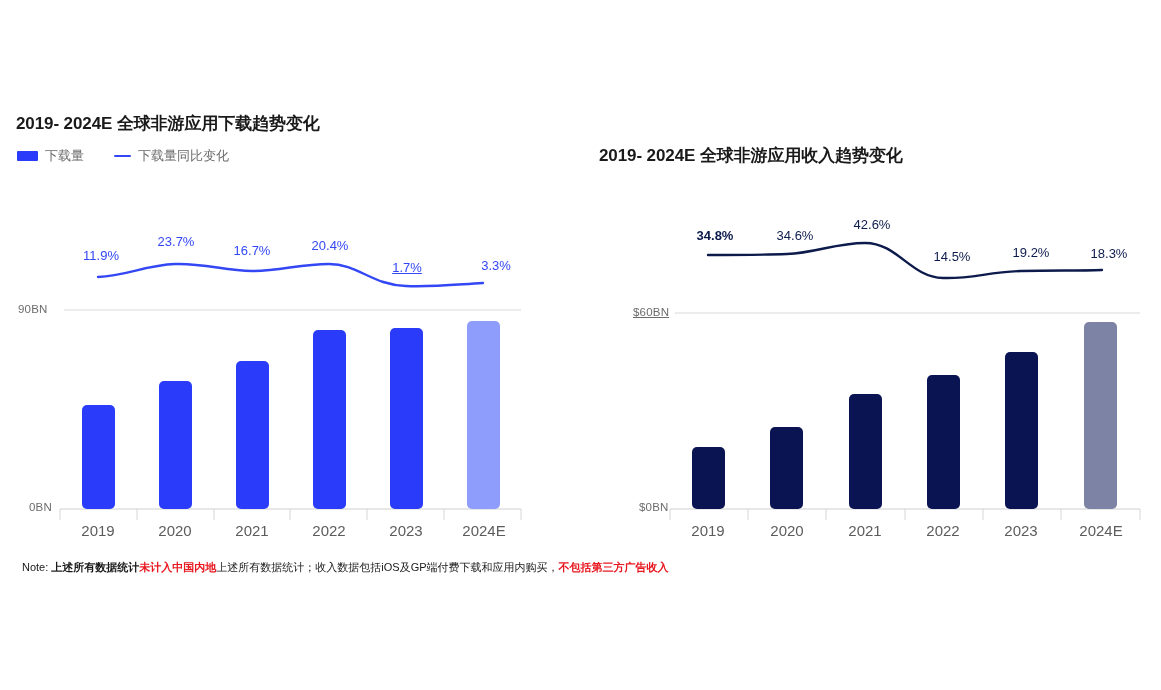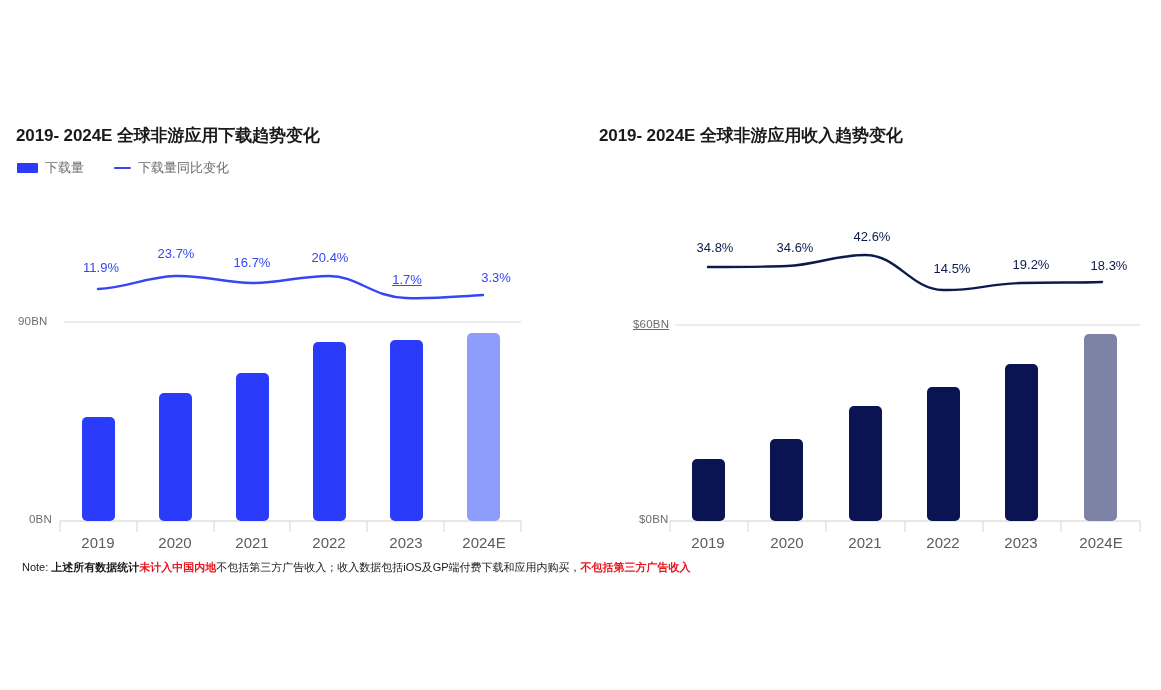--- a/index.html
+++ b/index.html
@@ -1,31 +1,31 @@
 <!DOCTYPE html>
 <html><head>
 <meta charset="utf-8">
 <style>
   html,body{margin:0;padding:0;}
   body{
     width:1161px;height:690px;background:#ffffff;
     font-family:"Liberation Sans","DejaVu Sans",sans-serif;
     overflow:hidden;position:relative;
   }
-  .panel{position:absolute;top:12px;height:670px;}
+  .panel{position:absolute;top:0;height:670px;}
   #panel-left{left:0;width:580px;}
   #panel-right{left:580px;width:581px;}
 
   .chart-title{
     position:absolute;top:112px;
     font-size:17px;font-weight:bold;color:#1a1a1a;
     letter-spacing:-0.1px;white-space:nowrap;
   }
   #panel-left .chart-title{left:16px;}
-  #panel-right .chart-title{left:19px;}
+  #panel-right .chart-title{left:19px;margin-top:32px;}
 
   .legend{position:absolute;top:147px;display:flex;align-items:center;gap:30px;}
   #panel-left .legend{left:17px;}
   #panel-right .legend{left:26px;}
   .legend-item{display:flex;align-items:center;gap:7px;}
   .legend-swatch{width:21px;height:10px;border-radius:1px;}
   .legend-line{width:17px;height:0;border-top:2px solid #333;border-radius:2px;}
   .legend-label{font-size:13px;color:#6a6a6a;white-space:nowrap;}
 
   .plot{position:absolute;left:0;top:0;width:100%;height:690px;pointer-events:none;}
@@ -140,30 +140,30 @@
              C 318 243, 330 277, 363 278 C 392 279, 408 272, 441 271 C 475 270, 495 271, 522 270" fill="none" stroke="#0D1B4C" stroke-width="2.4" stroke-linecap="round"></path>
   </svg>
 
   <div class="bar" style="left:112px;width:33px;top:447px;height:62px;background:#0A1452;"></div>
   <div class="bar" style="left:190px;width:33px;top:427px;height:82px;background:#0A1452;"></div>
   <div class="bar" style="left:269px;width:33px;top:394px;height:115px;background:#0A1452;"></div>
   <div class="bar" style="left:347px;width:33px;top:375px;height:134px;background:#0A1452;"></div>
   <div class="bar" style="left:425px;width:33px;top:352px;height:157px;background:#0A1452;"></div>
   <div class="bar" style="left:504px;width:33px;top:322px;height:187px;background:#7C83A5;"></div>
 
-  <div class="pt-label" style="left:135px;top:228px;">34.8%</div>
+  <div class="pt-label" style="left:135px;top:228px;font-weight:bold;">34.8%</div>
   <div class="pt-label" style="left:215px;top:228px;">34.6%</div>
   <div class="pt-label" style="left:292px;top:217px;">42.6%</div>
   <div class="pt-label" style="left:372px;top:249px;">14.5%</div>
   <div class="pt-label" style="left:451px;top:245px;">19.2%</div>
   <div class="pt-label" style="left:529px;top:246px;">18.3%</div>
 
   <div class="xtick" style="left:128px;top:522px;">2019</div>
   <div class="xtick" style="left:207px;top:522px;">2020</div>
   <div class="xtick" style="left:285px;top:522px;">2021</div>
   <div class="xtick" style="left:363px;top:522px;">2022</div>
   <div class="xtick" style="left:441px;top:522px;">2023</div>
   <div class="xtick" style="left:521px;top:522px;">2024E</div>
 </div>
 
 <div class="footnote">
-  <div class="fn-line2"><span>Note: </span><span class="fn-bold">上述所有数据统计</span><span class="fn-red">未计入中国内地</span><span>不包括第三方广告收入；收入数据包括iOS及GP端付费下载和应用内购买，</span><span class="fn-red">不包括第三方广告收入</span></div>
+  <div class="fn-line2"><span>Note: </span><span class="fn-bold">上述所有数据统计</span><span class="fn-red">未计入中国内地</span><span>上述所有数据统计；收入数据包括iOS及GP端付费下载和应用内购买，</span><span class="fn-red">不包括第三方广告收入</span></div>
 </div>
 
 </body></html>

